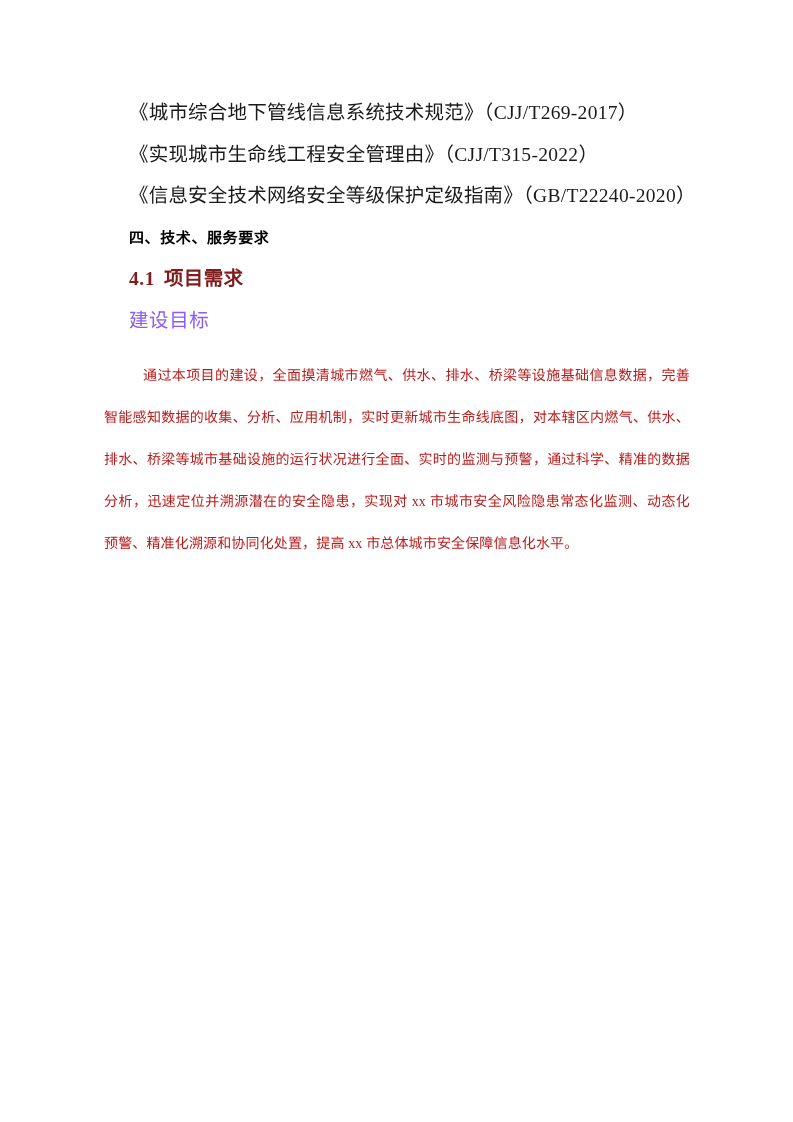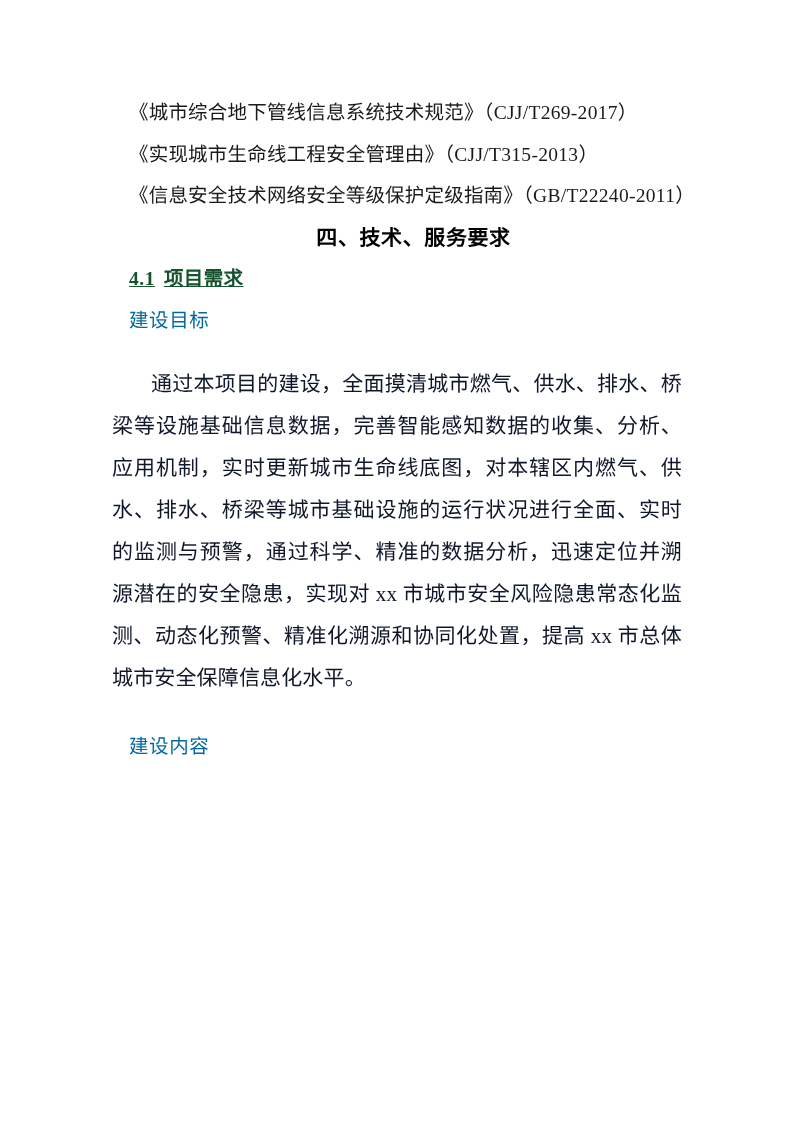--- a/index.html
+++ b/index.html
@@ -41,95 +41,92 @@
   }
   .std-line .code {
     font-family: "Liberation Serif", "DejaVu Serif", serif;
     letter-spacing: 0.3px;
   }
 
   
   .h-major {
     font-family: "Liberation Sans", "DejaVu Sans", sans-serif;
     font-weight: bold;
-    font-size: 21px;
+    font-size: 15px;
     line-height: 41.5px;
     text-indent: 33px;
     letter-spacing: 0.6px;
     color: #000000;
-    text-align: center;
   }
   .h-minor {
     font-weight: bold;
     font-size: 19.5px;
     line-height: 41.5px;
     text-indent: 33px;
     letter-spacing: 0.4px;
-    color: #14532d;
-    text-decoration: underline;
+    color: #7f1d1d;
   }
   .h-minor .num {
     font-family: "Liberation Serif", "DejaVu Serif", serif;
     font-weight: bold;
     letter-spacing: 0.5px;
   }
   .h-minor .cn {
     font-family: "Liberation Sans", "DejaVu Sans", sans-serif;
     font-weight: bold;
     margin-left: 9px;
   }
 
   
   .sub-label {
     font-size: 19.5px;
     line-height: 41.5px;
     text-indent: 33px;
     letter-spacing: 0.6px;
-    color: #0369a1;
+    color: #8b5cf6;
   }
 
   
   .para {
-    font-size: 21px;
+    font-size: 14px;
     line-height: 42px;
     text-indent: 39px;
     text-align: justify;
     text-justify: inter-ideograph;
     letter-spacing: 0.15px;
-    color: #0f172a;
-    margin: 16px;
+    color: #b91c1c;
+    margin: 8px;
   }
   .spacer-sm { height: 6px; }
   .spacer-md { height: 11px; }
 </style>
 </head>
 <body>
 
 <div id="page">
   <div class="content">
 
     <div class="std-line">
       <span>《城市综合地下管线信息系统技术规范》</span><span class="code">（CJJ/T269-2017）</span>
     </div>
     <div class="std-line">
-      <span>《实现城市生命线工程安全管理由》</span><span class="code">（CJJ/T315-2013）</span>
+      <span>《实现城市生命线工程安全管理由》</span><span class="code">（CJJ/T315-2022）</span>
     </div>
     <div class="std-line">
-      <span>《信息安全技术网络安全等级保护定级指南》</span><span class="code">（GB/T22240-2011）</span>
+      <span>《信息安全技术网络安全等级保护定级指南》</span><span class="code">（GB/T22240-2020）</span>
     </div>
 
     <div class="h-major">四、技术、服务要求</div>
 
     <div class="h-minor">
       <span class="num">4.1</span><span class="cn">项目需求</span>
     </div>
 
     <div class="sub-label">建设目标</div>
     <div class="spacer-sm"></div>
     <p class="para">通过本项目的建设，全面摸清城市燃气、供水、排水、桥梁等设施基础信息数据，完善智能感知数据的收集、分析、应用机制，实时更新城市生命线底图，对本辖区内燃气、供水、排水、桥梁等城市基础设施的运行状况进行全面、实时的监测与预警，通过科学、精准的数据分析，迅速定位并溯源潜在的安全隐患，实现对 xx 市城市安全风险隐患常态化监测、动态化预警、精准化溯源和协同化处置，提高 xx 市总体城市安全保障信息化水平。</p>
 
     <div class="spacer-md"></div>
 
-    <div class="sub-label">建设内容</div>
     <div class="spacer-sm"></div>
 
   </div>
 </div>
 
 </body></html>

